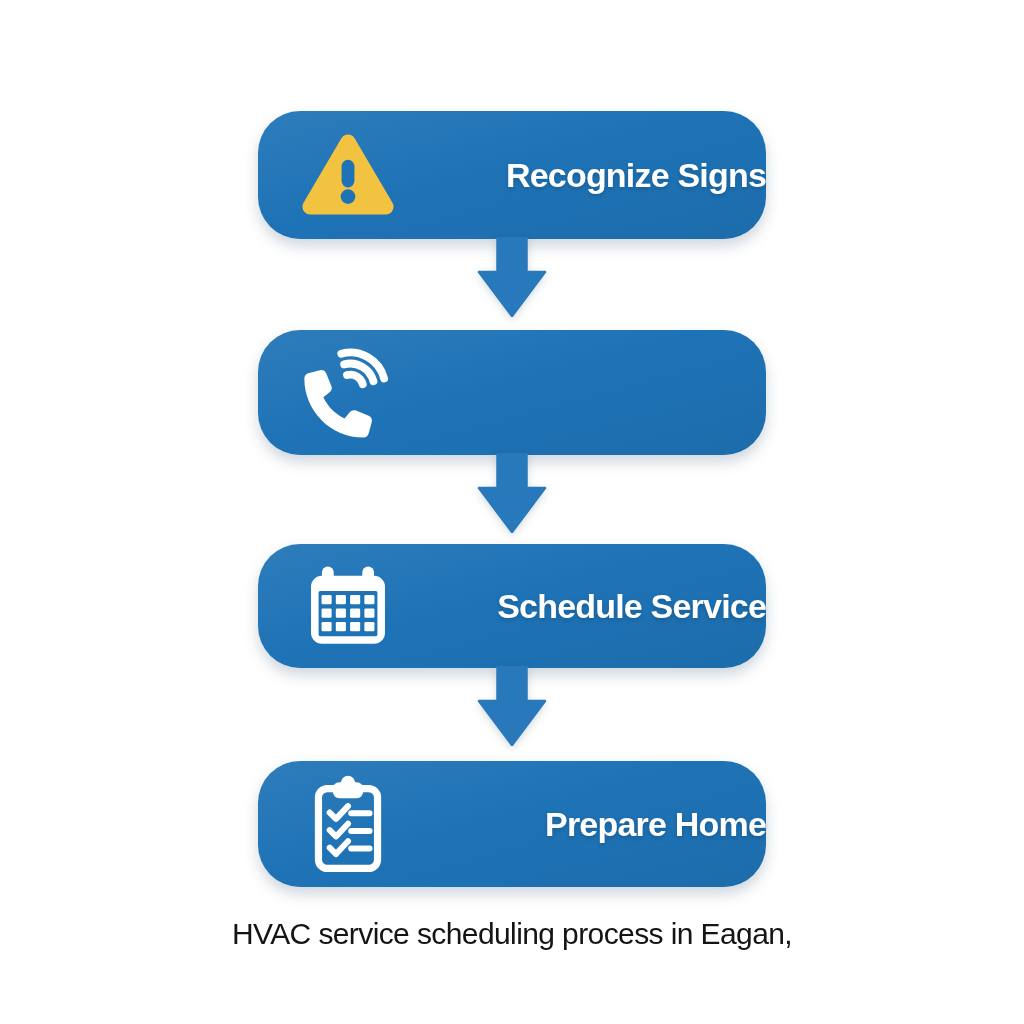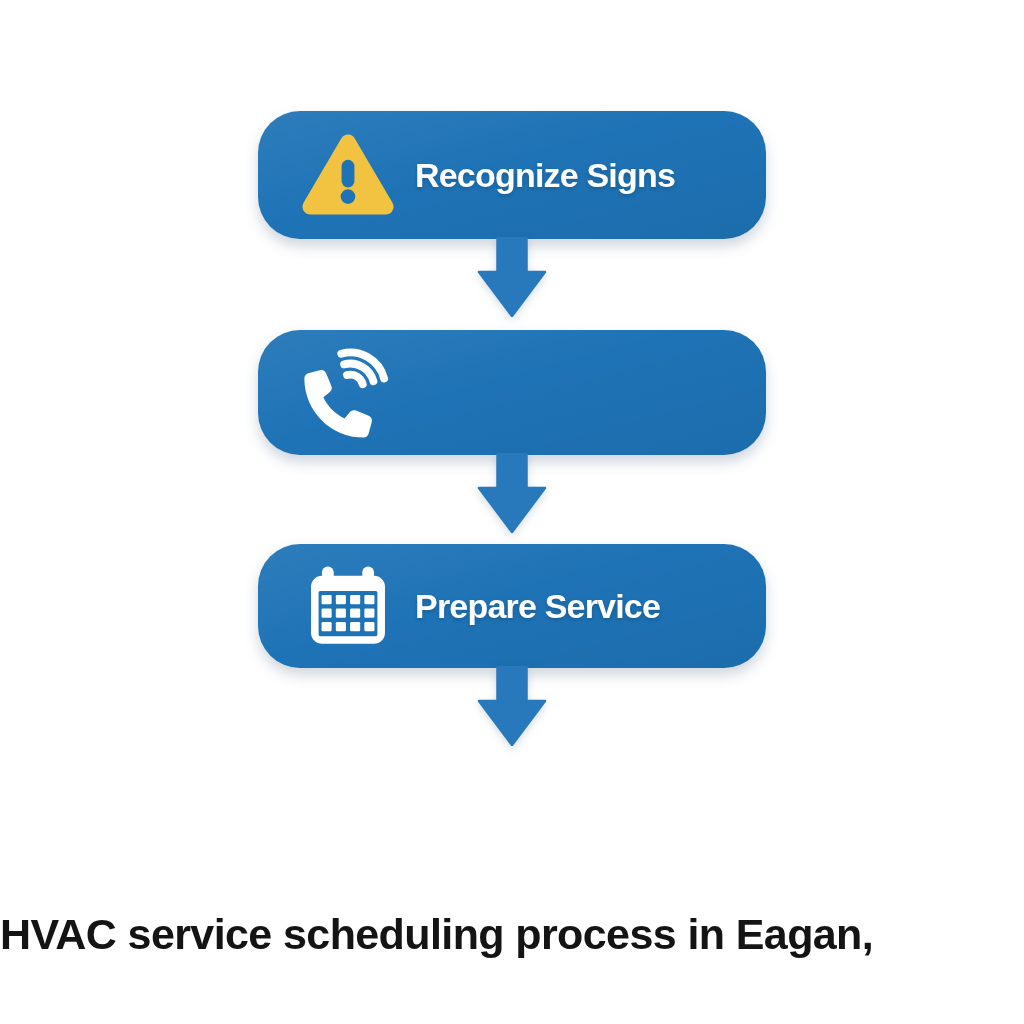--- a/index.html
+++ b/index.html
@@ -19,20 +19,21 @@
     left: 258px;
     width: 508px;
     border-radius: 42px;
     background: var(--step-blue, #1e73b6);
     background-image: linear-gradient(165deg, rgba(255,255,255,0.07) 0%, rgba(255,255,255,0) 45%, rgba(0,0,0,0.06) 100%);
     box-shadow: 0 7px 14px rgba(35, 70, 105, 0.22);
     display: flex;
     align-items: center;
     padding-left: 42px;
     box-sizing: border-box;
+    justify-content: space-between;
   }
   .s1 { top: 111px; height: 128px; }
   .s2 { top: 330px; height: 125px; }
   .s3 { top: 544px; height: 124px; }
   .s4 { top: 761px; height: 126px; }
   .icon-wrap {
     width: 96px;
     height: 100px;
     display: flex;
     align-items: center;
@@ -56,26 +57,25 @@
     filter: drop-shadow(0 3px 4px rgba(30, 60, 90, 0.18));
   }
   .a1 { top: 237px; }
   .a2 { top: 453px; }
   .a3 { top: 666px; }
   .caption {
     position: absolute;
     top: 912px;
     left: 0;
     width: 100%;
-    text-align: left;
+    text-align: center;
     color: var(--caption-text, #141414);
-    font-size: 43px;
+    font-size: 30px;
     line-height: 44px;
     letter-spacing: -0.6px;
-    font-weight: bold;
   }
 </style>
 </head>
 <body>
 
 <div class="canvas">
 
   <div class="step s1">
     <span class="icon-wrap">
       <svg width="92" height="86" viewBox="0 0 100 93" aria-hidden="true">
@@ -126,25 +126,43 @@
             <rect x="35.5" y="54" width="12" height="11" rx="1.5"></rect>
             <rect x="52.5" y="54" width="12" height="11" rx="1.5"></rect>
             <rect x="69.5" y="54" width="12" height="11" rx="1.5"></rect>
           <rect x="18.5" y="70" width="12" height="11" rx="1.5"></rect>
             <rect x="35.5" y="70" width="12" height="11" rx="1.5"></rect>
             <rect x="52.5" y="70" width="12" height="11" rx="1.5"></rect>
             <rect x="69.5" y="70" width="12" height="11" rx="1.5"></rect>
         </g>
       </svg>
     </span>
-    <span class="step-label">Prepare Service</span>
+    <span class="step-label">Schedule Service</span>
   </div>
 
   <svg class="arrow a3" viewBox="0 0 70 80" aria-hidden="true">
     <path d="M20.5 0 H49.5 V35 H68 L35 79 L2 35 H20.5 Z" style="fill:var(--arrow-blue,#2879bc); stroke:var(--arrow-blue,#2879bc);" stroke-width="2.5" stroke-linejoin="round"></path>
   </svg>
 
+  <div class="step s4">
+    <span class="icon-wrap">
+      <svg width="80" height="99" viewBox="0 0 100 124" aria-hidden="true">
+        <rect x="13" y="17" width="74" height="100" rx="11" fill="none" style="stroke:var(--icon-white,#ffffff);" stroke-width="9"></rect>
+        <circle cx="50" cy="10" r="9" style="fill:var(--icon-white,#ffffff);"></circle>
+        <rect x="31" y="9" width="38" height="20" rx="8" style="fill:var(--icon-white,#ffffff);"></rect>
+        <g fill="none" style="stroke:var(--icon-white,#ffffff);" stroke-width="7.5" stroke-linecap="round" stroke-linejoin="round">
+          <path d="M27 47 l8 8 l15 -16"></path>
+            <line x1="54" y1="48" x2="77" y2="48"></line>
+          <path d="M27 69 l8 8 l15 -16"></path>
+            <line x1="54" y1="70" x2="77" y2="70"></line>
+          <path d="M27 91 l8 8 l15 -16"></path>
+            <line x1="54" y1="92" x2="77" y2="92"></line>
+        </g>
+      </svg>
+    </span>
+    <span class="step-label">Prepare Home</span>
+  </div>
 
   <div class="caption">
     <div>HVAC service scheduling process in Eagan,</div>
   </div>
 
 </div>
 
 </body></html>

